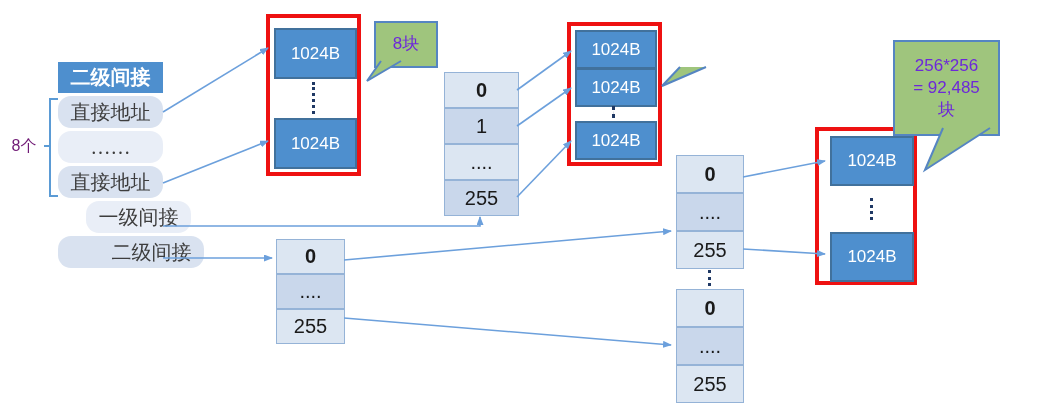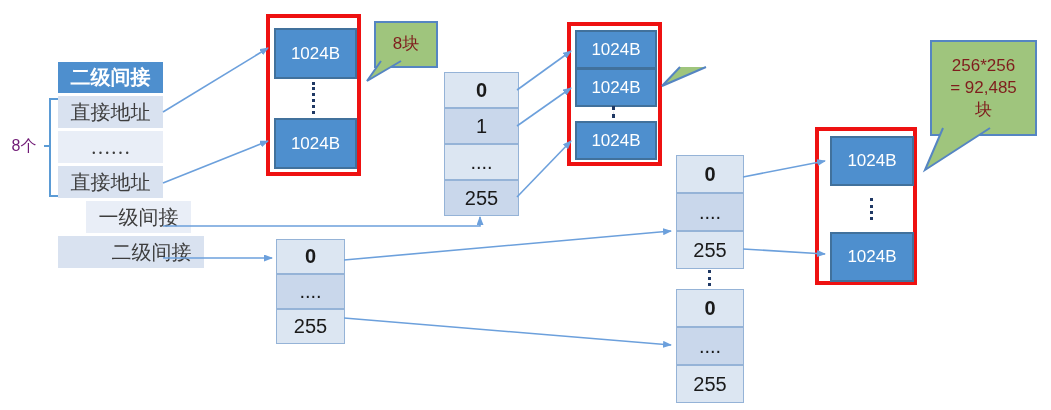--- a/index.html
+++ b/index.html
@@ -8,21 +8,21 @@
   .overlay{position:absolute;left:0;top:0;width:1051px;height:410px;pointer-events:none;}
 
   
   .lheader{position:absolute;left:58px;top:62px;width:105px;height:31px;
            background:#4e8fce;color:#ffffff;font-weight:bold;font-size:20px;
            display:flex;align-items:center;justify-content:center;
            font-family:"Liberation Serif","DejaVu Serif",serif;}
   .lrow{position:absolute;left:58px;width:105px;height:32px;
         display:flex;align-items:center;justify-content:center;
         font-size:20px;color:#3d3d3d;
-        font-family:"Liberation Serif","DejaVu Serif",serif;}
+        font-family:"Liberation Serif","DejaVu Serif",serif;border-radius:13px;}
   .lrow.light{background:#d9e2f0;}
   .lrow.lighter{background:#e9eef7;}
 
   .brace-label{position:absolute;left:4px;top:132px;width:40px;height:28px;
         font-size:16px;color:#701a75;display:flex;align-items:center;justify-content:center;}
 
   
   .cell{position:absolute;display:flex;align-items:center;justify-content:center;
         border:1px solid #95b3d7;font-size:20px;color:#1a1a1a;}
   .cell.light{background:#dce6f2;}
@@ -30,21 +30,21 @@
   .cell.bold{font-weight:bold;}
 
   
   .block{position:absolute;background:#4e8fce;border:2px solid #41719c;color:#fff;
          display:flex;align-items:center;justify-content:center;font-size:17px;}
 
   
   .redbox{position:absolute;border:4px solid #ee1111;background:transparent;}
 
   
-  .bubble{position:absolute;background:#9fc57d;border:2px solid #5585c2;color:#7f1d1d;
+  .bubble{position:absolute;background:#9fc57d;border:2px solid #5585c2;color:#6d28d9;
           display:flex;flex-direction:column;align-items:center;justify-content:center;
           font-size:17px;text-align:center;line-height:1.3;}
 
   
   .vdots{position:absolute;width:0;border-left:3px dotted #1f3864;}
 </style>
 </head>
 <body>
 
 <div class="canvas">
@@ -90,21 +90,21 @@
 
   <div class="cell light bold" style="left:676px;top:289px;width:66px;height:36px;">0</div>
   <div class="cell dark" style="left:676px;top:327px;width:66px;height:36px;">....</div>
   <div class="cell light" style="left:676px;top:365px;width:66px;height:36px;">255</div>
 
   <div class="redbox" style="left:815px;top:127px;width:94px;height:150px;"></div>
   <div class="block" style="left:830px;top:136px;width:80px;height:46px;">1024B</div>
   <div class="vdots" style="left:870px;top:198px;height:22px;"></div>
   <div class="block" style="left:830px;top:232px;width:80px;height:46px;">1024B</div>
 
-  <div class="bubble" style="left:930px;top:40px;width:103px;height:92px;">
+  <div class="bubble" style="left:893px;top:40px;width:103px;height:92px;">
     <div>256*256</div>
     <div>= 92,485</div>
     <div>块</div>
   </div>
 
   <svg class="overlay" viewBox="0 0 1051 410">
     <defs>
       <marker id="arw" viewBox="0 0 9 7" markerWidth="9" markerHeight="7" refX="8" refY="3.5" orient="auto" markerUnits="userSpaceOnUse">
         <path d="M0,0 L9,3.5 L0,7 Z" fill="#6ca0dc"></path>
       </marker>

